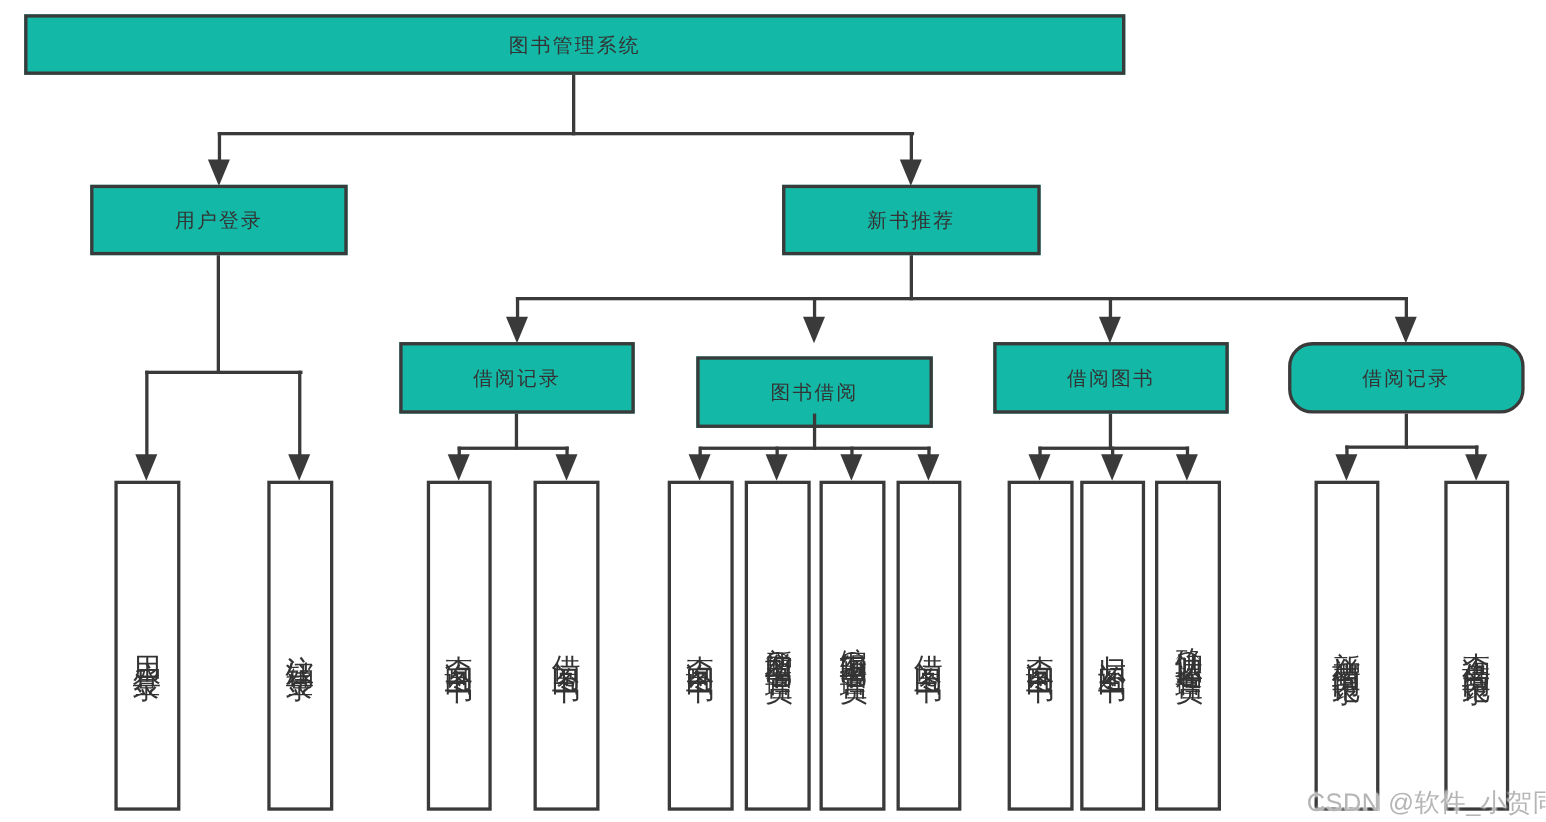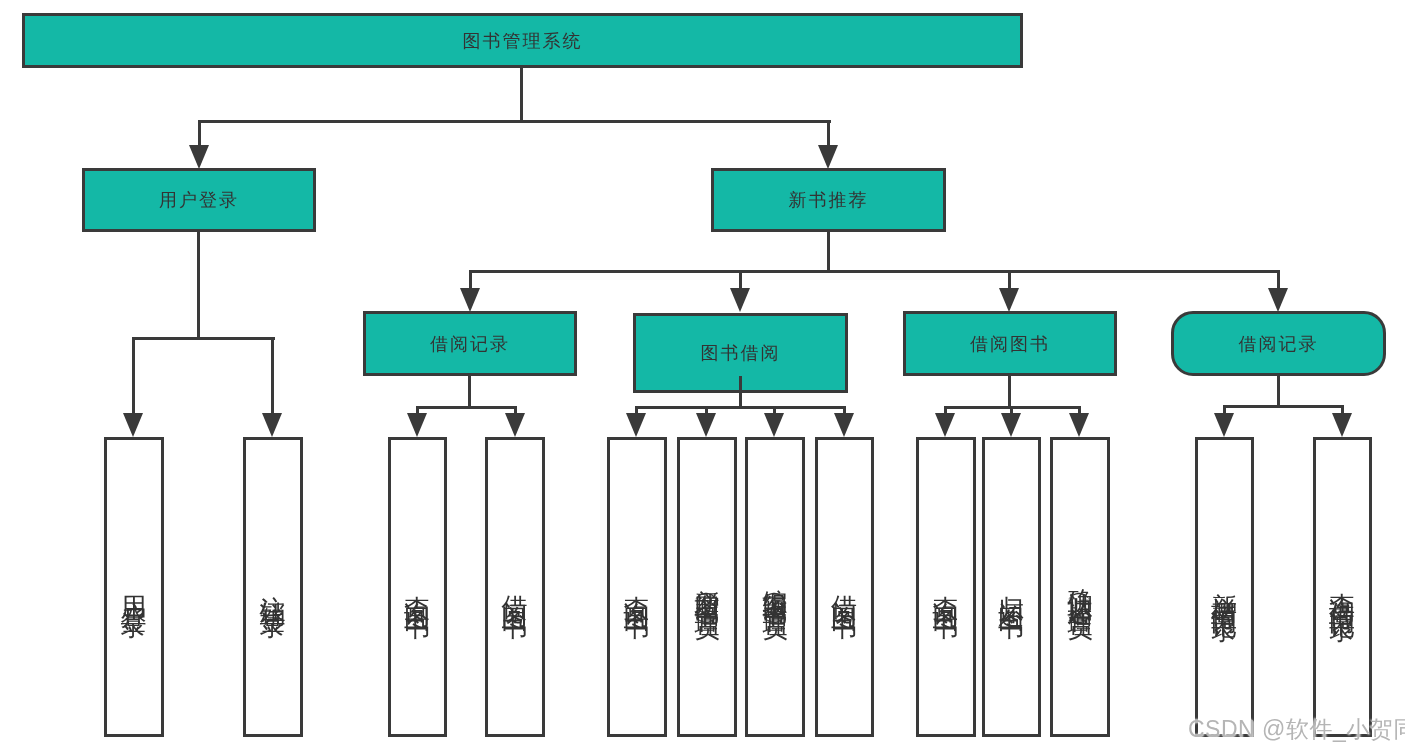--- a/index.html
+++ b/index.html
@@ -75,21 +75,21 @@
   <div class="arrow" style="left:262px;top:337px;height:100px;"></div>
 
   <div class="vline" style="left:827px;top:232px;height:41px;"></div>
   <div class="hline" style="left:469px;top:270px;width:811px;"></div>
   <div class="arrow" style="left:460px;top:270px;height:42px;"></div>
   <div class="arrow" style="left:730px;top:270px;height:42px;"></div>
   <div class="arrow" style="left:999px;top:270px;height:42px;"></div>
   <div class="arrow" style="left:1268px;top:270px;height:42px;"></div>
 
   <div class="box" style="left:363px;top:311px;width:214px;height:65px;">借阅记录</div>
-  <div class="box" style="left:633px;top:313px;width:215px;height:80px;">图书借阅</div>
+  <div class="box" style="left:633px;top:324px;width:215px;height:65px;">图书借阅</div>
   <div class="box" style="left:903px;top:311px;width:214px;height:65px;">借阅图书</div>
   <div class="box" style="left:1171px;top:311px;width:215px;height:65px;border-radius:22px;">借阅记录</div>
 
   <div class="vline" style="left:468px;top:376px;height:33px;"></div>
   <div class="hline" style="left:416px;top:406px;width:101px;"></div>
   <div class="arrow" style="left:407px;top:406px;height:31px;"></div>
   <div class="arrow" style="left:505px;top:406px;height:31px;"></div>
 
   <div class="vline" style="left:739px;top:376px;height:33px;"></div>
   <div class="hline" style="left:636px;top:406px;width:210px;"></div>

